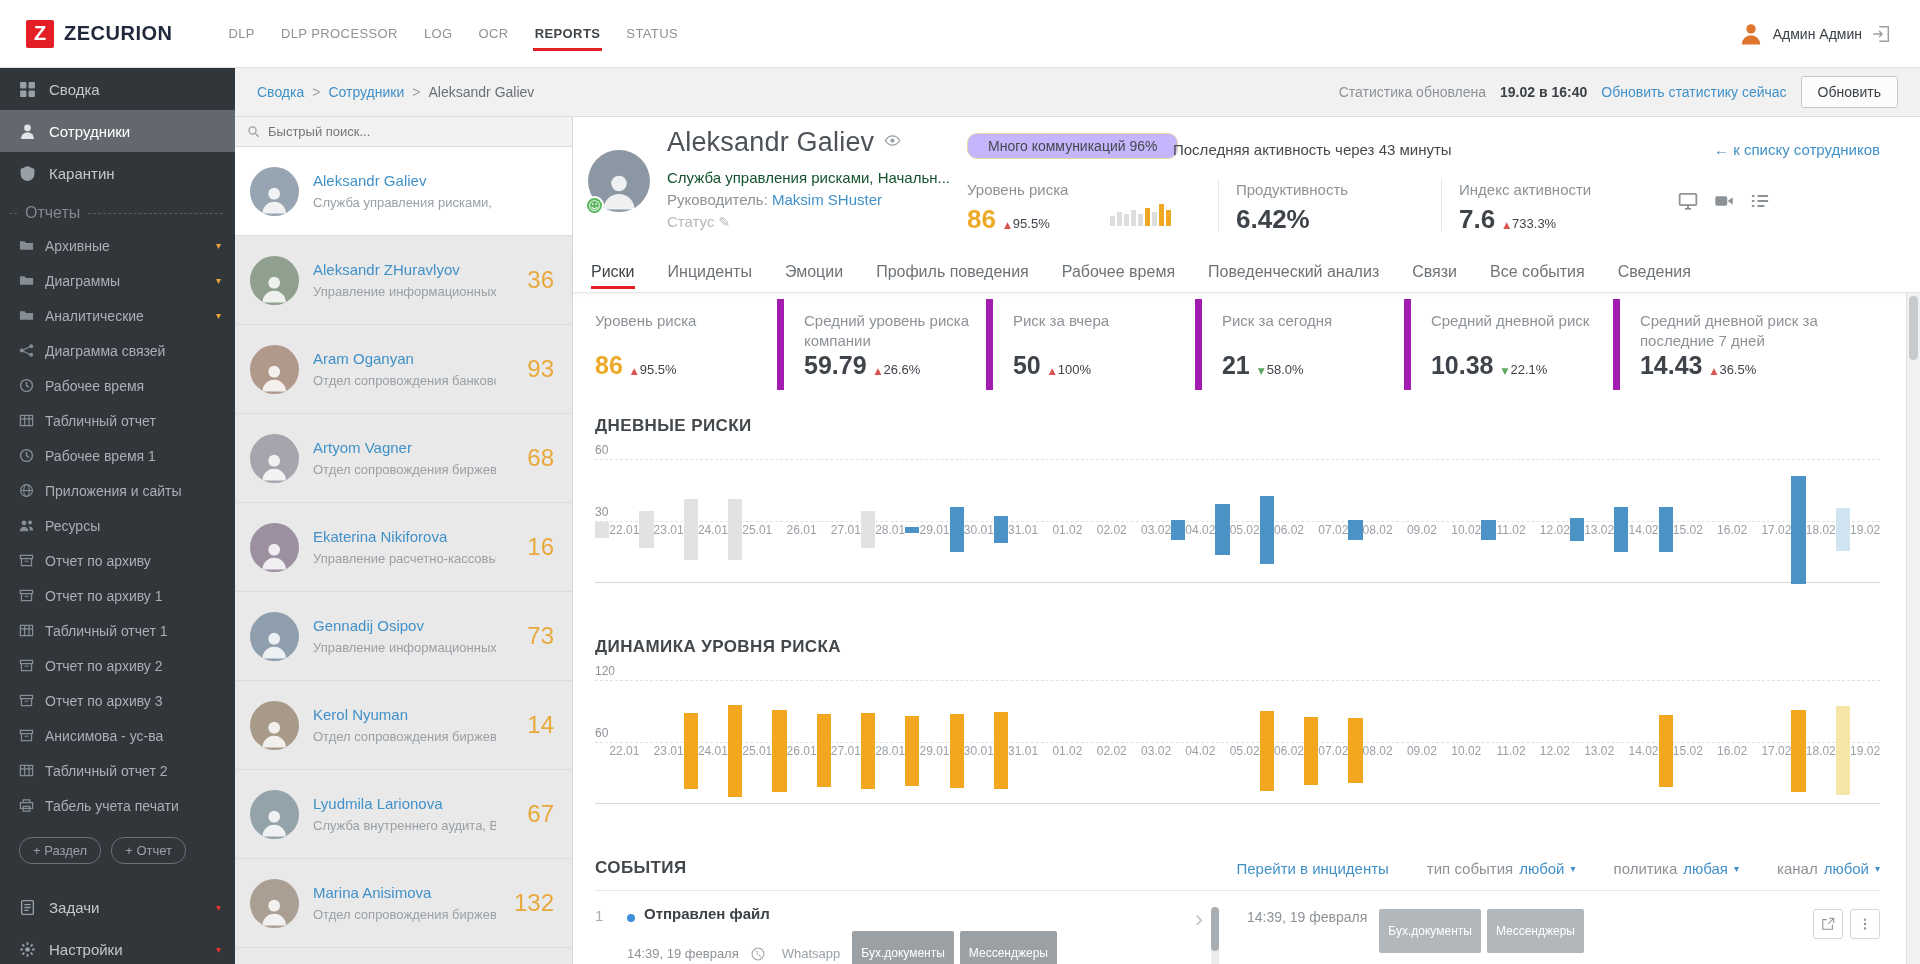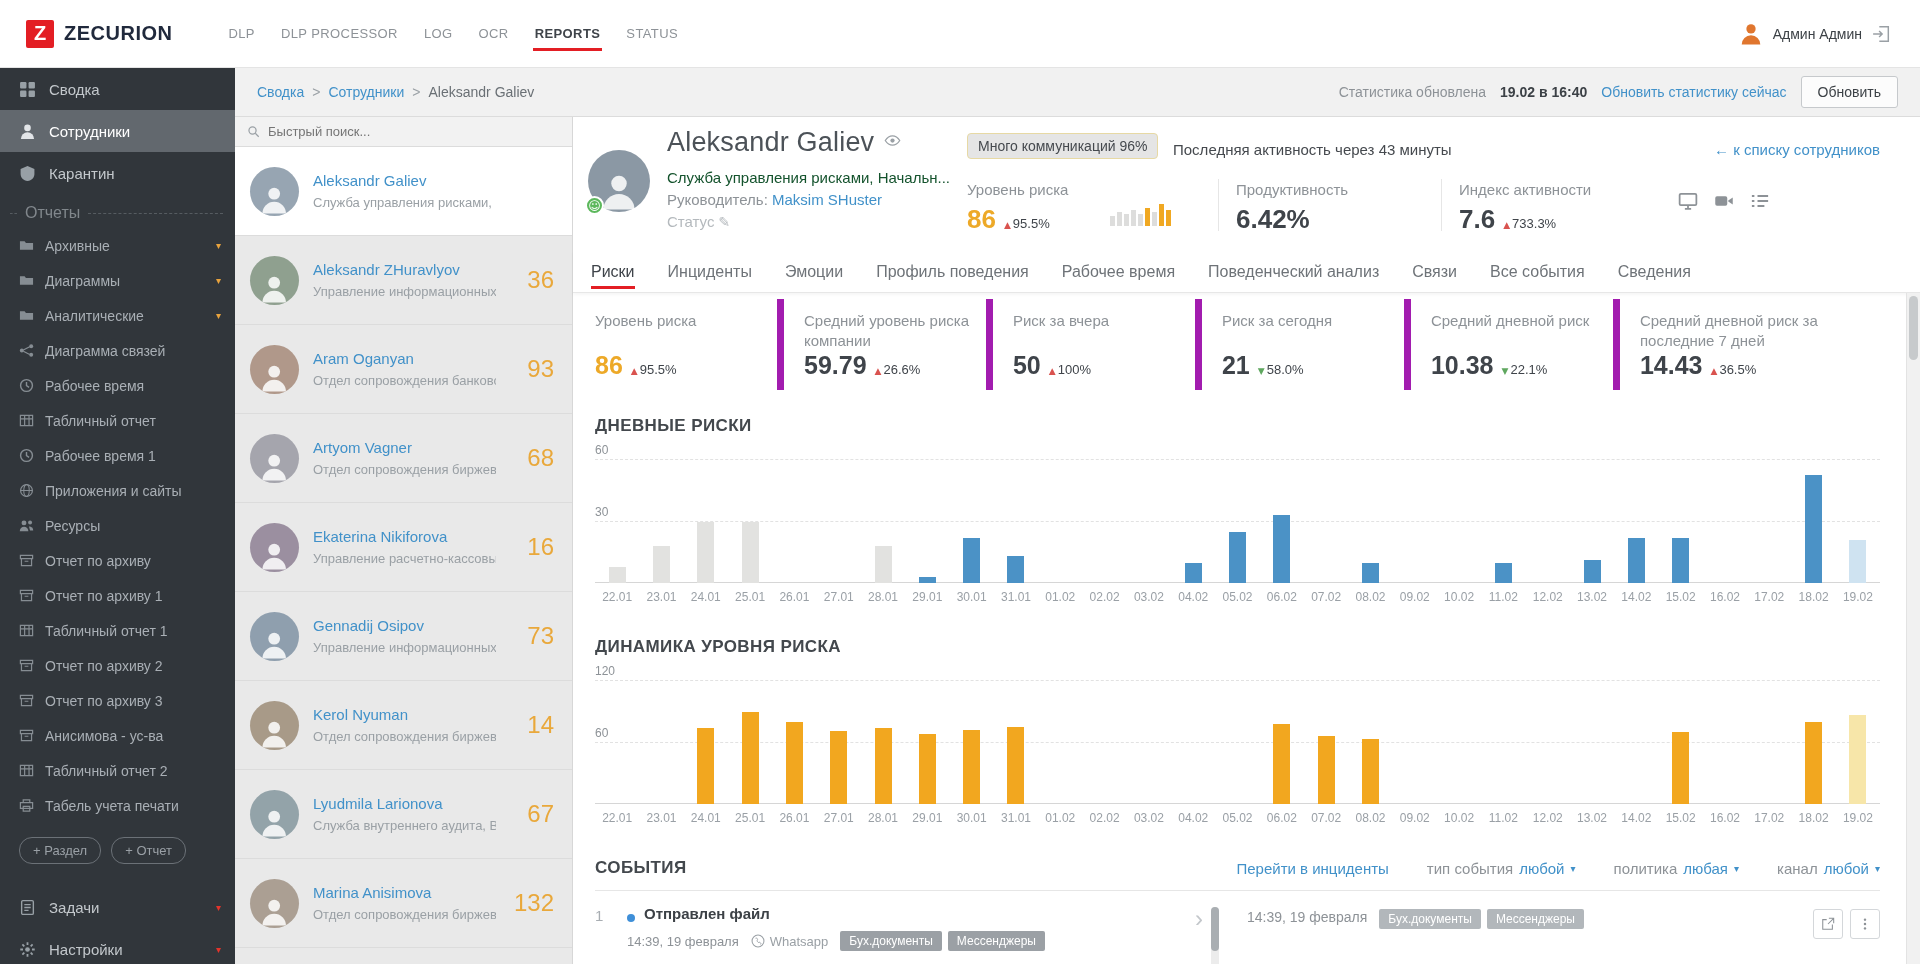--- a/index.html
+++ b/index.html
@@ -79,21 +79,21 @@
 .avatar-big{position:absolute;left:15px;top:33px;width:62px;height:62px;border-radius:50%;background:#8b98a4;display:flex;align-items:flex-end;justify-content:center}
 .avatar-big .av-ic svg{width:40px;height:40px;color:rgba(255,255,255,.85)}
 .mood{position:absolute;left:-3px;bottom:-3px;width:19px;height:19px;background:#5cb85c;border:2px solid #fff;border-radius:50%;color:#fff;font-size:12px;display:flex;align-items:center;justify-content:center;font-family:"DejaVu Sans",sans-serif}
 .ph-name-row{position:absolute;left:94px;top:10px;display:flex;align-items:flex-start;gap:10px}
 .ph-name{font-size:27px;font-weight:300;color:#4c5258;letter-spacing:.2px}
 .eye svg{width:17px;height:17px;color:#9aa0a5;margin-top:5px}
 .ph-dept{position:absolute;left:94px;top:52px;font-size:15px;color:#14532d}
 .ph-mgr{position:absolute;left:94px;top:74px;font-size:15px}
 .ph-status{position:absolute;left:94px;top:96px;font-size:15px;color:#b4b9bd;cursor:pointer}
 .pencil{font-family:"DejaVu Sans",sans-serif;font-size:14px;color:#b4b9bd;margin-left:4px}
-.badge-comm{position:absolute;left:394px;top:16px;background:#e5e5e5;border:1px solid #e7d9a4;color:#45494e;font-size:14px;padding:4px 10px;border-radius:4px}
+.badge-comm{position:absolute;left:394px;top:16px;background:#c4b5fd;border:1px solid #e7d9a4;color:#45494e;font-size:14px;padding:4px 20px;border-radius:10px}
 .ph-activity{position:absolute;left:600px;top:24px;font-size:15px;color:#45494e}
 .back-link{position:absolute;right:40px;top:24px;font-size:15px}
 .metric{position:absolute;top:64px}
 .m-label{font-size:15px;color:#8d9297}
 .m-val{margin-top:6px;display:flex;align-items:baseline;gap:8px}
 .mval{font-size:26px;font-weight:bold;color:#3f444a}
 .mval.orange{color:#eda928}
 .delta{font-size:13px;color:#3f444a;display:inline-flex;align-items:baseline;gap:2px}
 .arr.up{color:#d9534f;font-size:9px}
 .arr.down{color:#5fa75f;font-size:9px}
@@ -129,42 +129,42 @@
 .sc-value.orange{color:#eda928}
 .sc-delta{font-size:13px;color:#3f444a;display:inline-flex;align-items:baseline;gap:2px}
 
 
 .section-title{font-size:17px;font-weight:bold;color:#43484d;letter-spacing:.4px;margin:26px 0 12px}
 .chart{position:relative;height:163px}
 .gridline{position:absolute;left:0;right:0;border-top:1px dashed #e2e2e2}
 .ytick{position:absolute;left:0;font-size:12px;color:#8d9297}
 .baseline{position:absolute;left:0;right:0;border-top:1px solid #d6d6d6}
 .slots{position:absolute;inset:0;display:flex;z-index:1}
-.slot{flex:1;display:flex;flex-direction:column;justify-content:flex-end;align-items:center;min-width:0}
+.slot{flex:1;display:flex;flex-direction:row;justify-content:flex-end;align-items:center;min-width:0}
 .bar{width:17px}
 .xlabel{height:28px;display:flex;align-items:center;font-size:12px;color:#9aa0a6;white-space:nowrap}
 
 
 .events-head{display:flex;align-items:center;justify-content:space-between;margin-top:26px}
 .events-head .section-title{margin:0}
 .ev-controls{display:flex;align-items:center;gap:38px;font-size:15px}
 .filter{display:inline-flex;align-items:center;gap:6px;cursor:pointer}
 .caret-b{color:#4191c9;font-size:10px}
 .events-body{display:flex;border-top:1px solid #e6e6e6;margin-top:12px;padding-top:14px}
 .ev-list{width:600px;flex:none}
 .ev-item{display:flex;gap:10px;cursor:pointer}
 .ev-num{color:#a8adb2;font-size:15px;width:22px;margin-top:2px}
 .ev-title-row{display:flex;align-items:flex-end;gap:9px}
 .dot{width:8px;height:8px;border-radius:50%;background:#3f8fd8;flex:none}
 .ev-title{font-size:15px;font-weight:bold;color:#3c4146}
 .ev-meta{margin-top:9px;display:flex;align-items:center;gap:12px;font-size:13px;color:#9aa0a5}
-.wa{display:inline-flex;align-items:flex-start;gap:5px;color:#9aa0a5}
+.wa{display:inline-flex;align-items:flex-end;gap:17px;color:#9aa0a5}
 .wa svg{width:14px;height:14px}
 .tags{display:inline-flex;gap:6px}
-.tag{background:#9ba0a5;color:#fff;font-size:12px;padding:3px 9px;border-radius:2px;white-space:nowrap}
+.tag{background:#9ba0a5;color:#fff;font-size:12px;padding:15px 9px;border-radius:2px;white-space:nowrap}
 .tag.light{background:#b2b7bb}
 .ev-chevron{color:#c3c7cb;font-size:24px;margin:2px 8px 0 0;cursor:pointer;line-height:1}
 .ev-scroll{width:8px;height:66px;background:#ececec;border-radius:4px;position:relative;margin-right:28px;margin-top:2px;cursor:pointer}
 .ev-thumb{position:absolute;top:0;left:0;right:0;height:44px;background:#a9aeb2;border-radius:4px}
 .ev-detail{flex:1;display:flex;align-items:flex-start;gap:12px;padding-top:4px;min-width:0}
 .ev-detail .t{font-size:14px}
 .ev-actions{margin-left:auto;display:flex;gap:7px}
 .act-btn{width:30px;height:30px;border:1px solid #d4d7da;border-radius:3px;display:flex;align-items:center;justify-content:center;color:#8d9297;cursor:pointer;background:#fff}
 .act-btn svg{width:14px;height:14px}
 </style>

